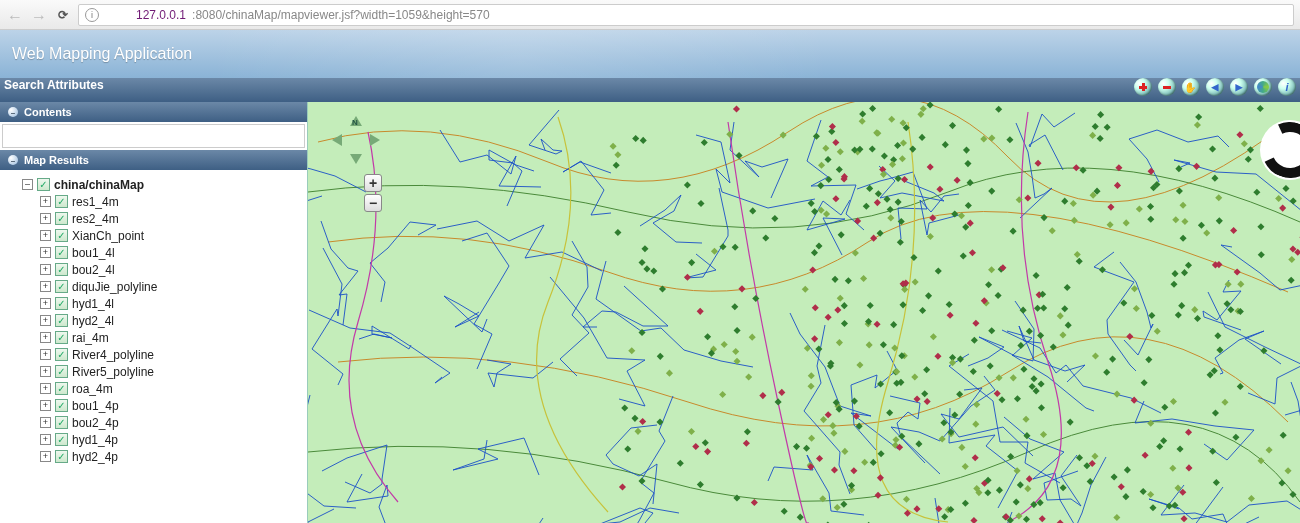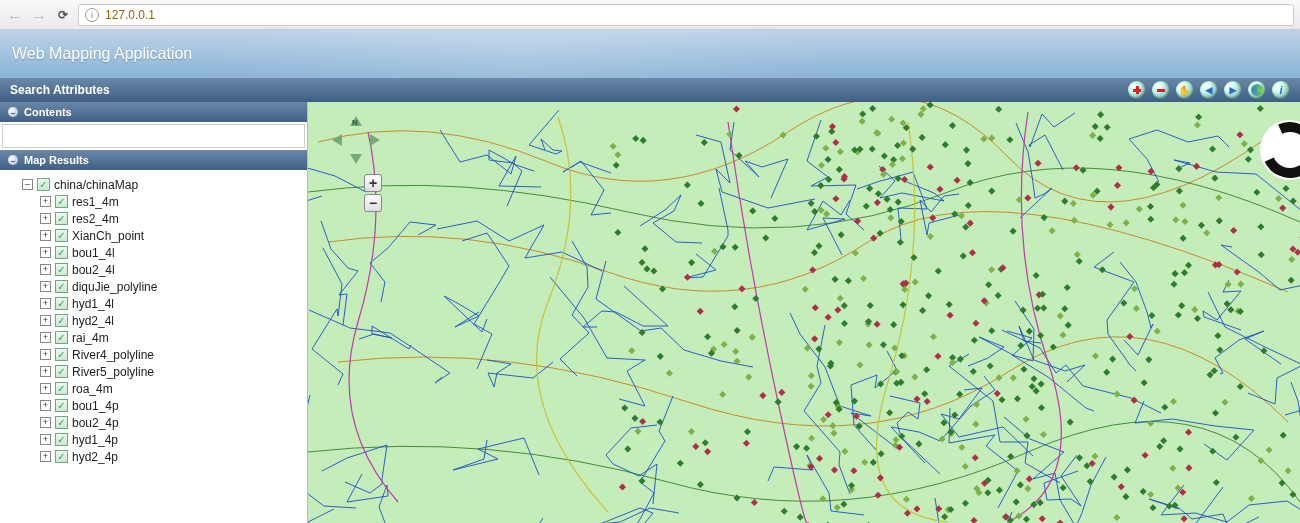--- a/index.html
+++ b/index.html
@@ -3,30 +3,30 @@
 <meta charset="utf-8">
 <style>
   * { box-sizing: border-box; margin: 0; padding: 0; }
   body { font-family: Arial, Helvetica, sans-serif; font-size: 12px; color: #333; overflow: hidden; width: 1300px; height: 523px; }
 
   
   .browser-bar { height: 30px; background: linear-gradient(#fafafa, #e9e9e9); border-bottom: 1px solid #ccc; display: flex; align-items: center; padding: 0 6px; gap: 6px; }
   .nav-arrow { width: 18px; height: 18px; color: #bbb; display:flex; align-items:center; justify-content:center; font-size:16px;}
   .reload { width:18px; height:18px; color:#555; display:flex; align-items:center; justify-content:center; font-weight:bold;}
   .url-bar { flex:1; height:22px; background:#fff; border:1px solid #ccc; border-radius:2px; display:flex; align-items:center; padding:0 6px; gap:6px; color:#666;}
-  .url-ip{color:#a16207;}
+  .url-ip{color:#701a75;margin-left:31px;}
   .url-rest{color:#888;}
 
   
   .app-header { height: 48px; background: linear-gradient(#bcd3e8,#8ab3d6); color:#fff; display:flex; align-items:center; padding:0 12px; font-size:16px; text-shadow:0 1px 1px rgba(0,0,0,.25); position:relative; overflow:hidden;}
   .app-header::before{content:"";position:absolute;inset:0;background:radial-gradient(circle at 40% 60%, rgba(255,255,255,.15), transparent 40%);}
   .app-header span{position:relative;}
 
   
-  .toolbar { height:24px; background:linear-gradient(#6b88a7,#3e5f84); display:flex; align-items:center; color:#fff; padding:0 10px; font-weight:bold; font-size:12px;}
+  .toolbar { height:24px; background:linear-gradient(#6b88a7,#3e5f84); display:flex; color:#fff; padding:0 4px; font-weight:bold; font-size:12px;}
   .toolbar-spacer{flex:1;}
   .tb-btn{width:18px;height:18px;border-radius:50%;background:radial-gradient(circle at 30% 30%,#fff,#cfe 30%,#6aa 80%);margin-left:6px;display:flex;align-items:center;justify-content:center;color:#fff;font-size:11px;font-weight:bold;box-shadow:inset -1px -1px 2px rgba(0,0,0,.4);position:relative;}
   .tb-btn.red::after{content:"";position:absolute;width:8px;height:3px;background:#d22;}
   .tb-btn.red.plus::before{content:"";position:absolute;width:3px;height:8px;background:#d22;}
   .tb-btn.hand::after{content:"✋";font-size:10px;}
   .tb-btn.larrow::after{content:"◀";font-size:9px;color:#36c;}
   .tb-btn.rarrow::after{content:"▶";font-size:9px;color:#36c;}
   .tb-btn.globe::after{content:"";position:absolute;width:12px;height:12px;border-radius:50%;background:conic-gradient(#4a8,#8c4,#4a8,#48c,#4a8);}
   .tb-btn.info::after{content:"i";color:#36c;font-style:italic;}
 
@@ -37,21 +37,21 @@
   .panel-header .collapse{width:10px;height:10px;border-radius:50%;background:radial-gradient(circle at 30% 30%,#fff,#9bd);display:flex;align-items:center;justify-content:center;font-size:8px;color:#345;}
   .results-body{height:24px;border:1px solid #ccc;margin:2px;background:#fff;}
   .tree{padding:6px 4px 6px 8px;overflow:auto;font-size:12px;}
   .tree-node{display:flex;align-items:center;height:17px;gap:4px;white-space:nowrap;}
   .tree-node.lvl1{padding-left:14px;}
   .tree-node.lvl2{padding-left:32px;}
   .expander{width:11px;height:11px;border:1px solid #888;display:flex;align-items:center;justify-content:center;font-size:9px;line-height:1;background:#fff;color:#333;}
   .chk{width:13px;height:13px;border:1px solid #6a8;background:linear-gradient(#eef8ee,#cde8cd);display:flex;align-items:center;justify-content:center;}
   .chk::after{content:"✓";font-size:10px;color:#2a6;}
   .node-label{color:#222;}
-  .tree-node.root .node-label{font-weight:normal;}
+  .tree-node.root .node-label{font-weight:bold;}
 
   
   .map-area{flex:1;position:relative;background:#c9efc0;overflow:hidden;}
   .map-area svg{position:absolute;inset:0;}
   .pan-ctrl{position:absolute;left:24px;top:14px;width:48px;height:48px;}
   .pan-ctrl .arrow{position:absolute;width:0;height:0;}
   .pan-ctrl .n{left:18px;top:0;border-left:6px solid transparent;border-right:6px solid transparent;border-bottom:10px solid #7a7;}
   .pan-ctrl .s{left:18px;bottom:0;border-left:6px solid transparent;border-right:6px solid transparent;border-top:10px solid #7a7;}
   .pan-ctrl .w{left:0;top:18px;border-top:6px solid transparent;border-bottom:6px solid transparent;border-right:10px solid #7a7;}
   .pan-ctrl .e{right:0;top:18px;border-top:6px solid transparent;border-bottom:6px solid transparent;border-left:10px solid #7a7;}
@@ -64,20 +64,21 @@
 </head>
 <body>
 
 <div class="browser-bar">
   <div class="nav-arrow">←</div>
   <div class="nav-arrow">→</div>
   <div class="reload">⟳</div>
   <div class="url-bar">
     <span style="width:14px;height:14px;border:1px solid #999;border-radius:50%;display:flex;align-items:center;justify-content:center;font-size:9px;color:#777;">i</span>
     <span class="url-ip">127.0.0.1</span>
+      <span class="url-rest">:8080/chinaMap/mapviewer.jsf?width=1059&amp;height=570</span>
   </div>
 </div>
 
 <div class="app-header">
   <span>Web Mapping Application</span>
 </div>
 
 <div class="toolbar">
   <span>Search Attributes</span>
   <div class="toolbar-spacer"></div>

